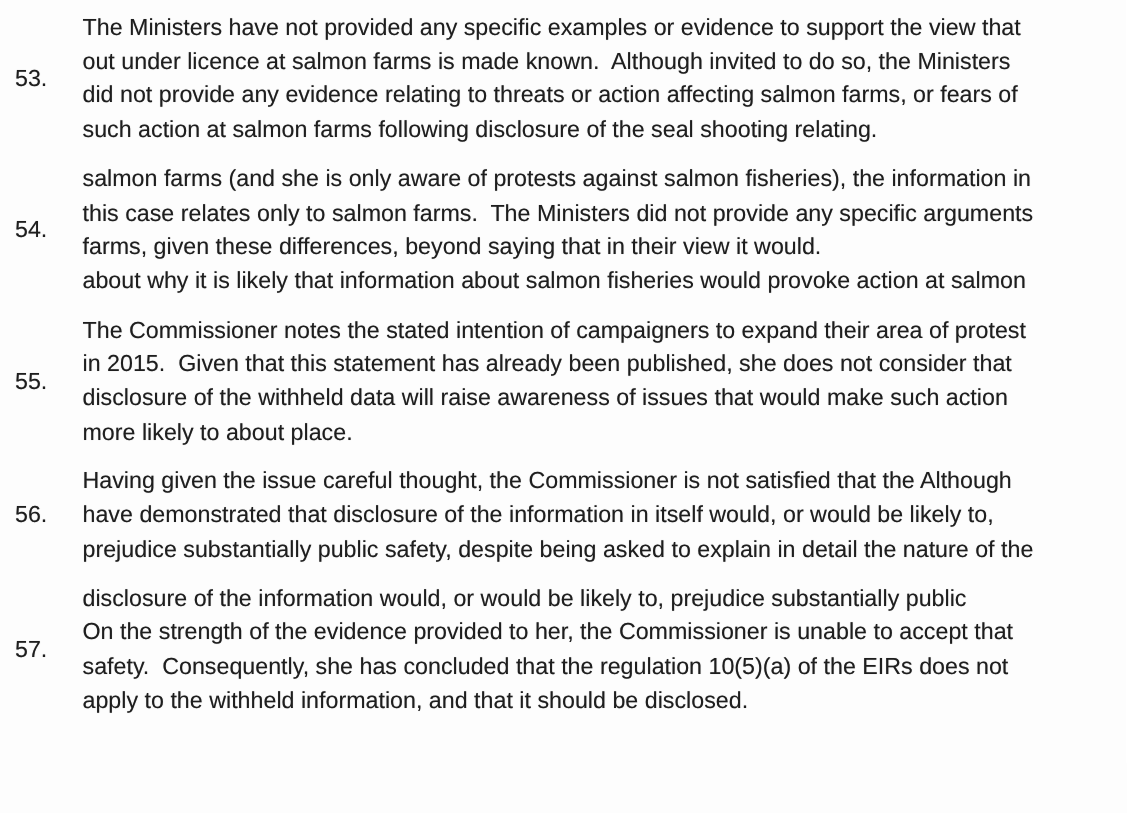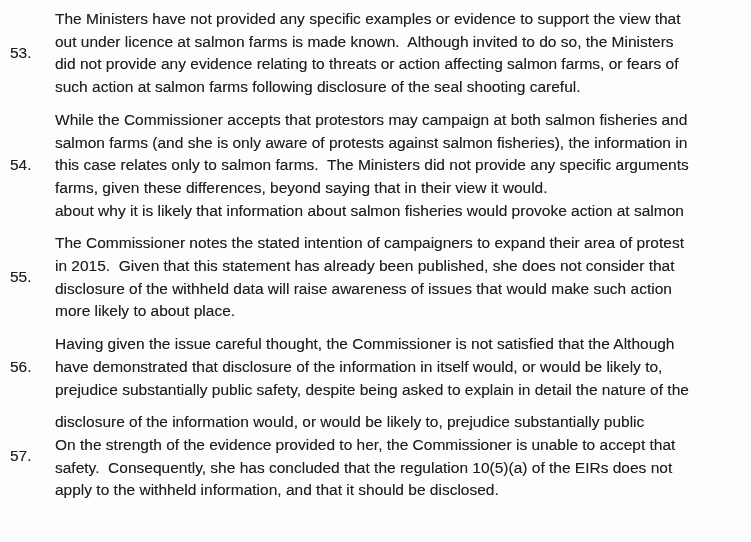--- a/index.html
+++ b/index.html
@@ -42,28 +42,27 @@
 <body>
 
 <div class="page">
   <div>
   <div class="para">
     <div class="num">53.</div>
     <div class="body">
           <div class="line">The Ministers have not provided any specific examples or evidence to support the view that</div>
           <div class="line">out under licence at salmon farms is made known.  Although invited to do so, the Ministers</div>
           <div class="line">did not provide any evidence relating to threats or action affecting salmon farms, or fears of</div>
-          <div class="line">such action at salmon farms following disclosure of the seal shooting careful.</div>
+          <div class="line">such action at salmon farms following disclosure of the seal shooting relating.</div>
         </div>
   </div>
 
   <div class="para">
     <div class="num">54.</div>
     <div class="body">
-          <div class="line">While the Commissioner accepts that protestors may campaign at both salmon fisheries and</div>
           <div class="line">salmon farms (and she is only aware of protests against salmon fisheries), the information in</div>
           <div class="line">this case relates only to salmon farms.  The Ministers did not provide any specific arguments</div>
           <div class="line">farms, given these differences, beyond saying that in their view it would.</div>
           <div class="line">about why it is likely that information about salmon fisheries would provoke action at salmon</div>
         </div>
   </div>
 
   <div class="para">
     <div class="num">55.</div>
     <div class="body">

